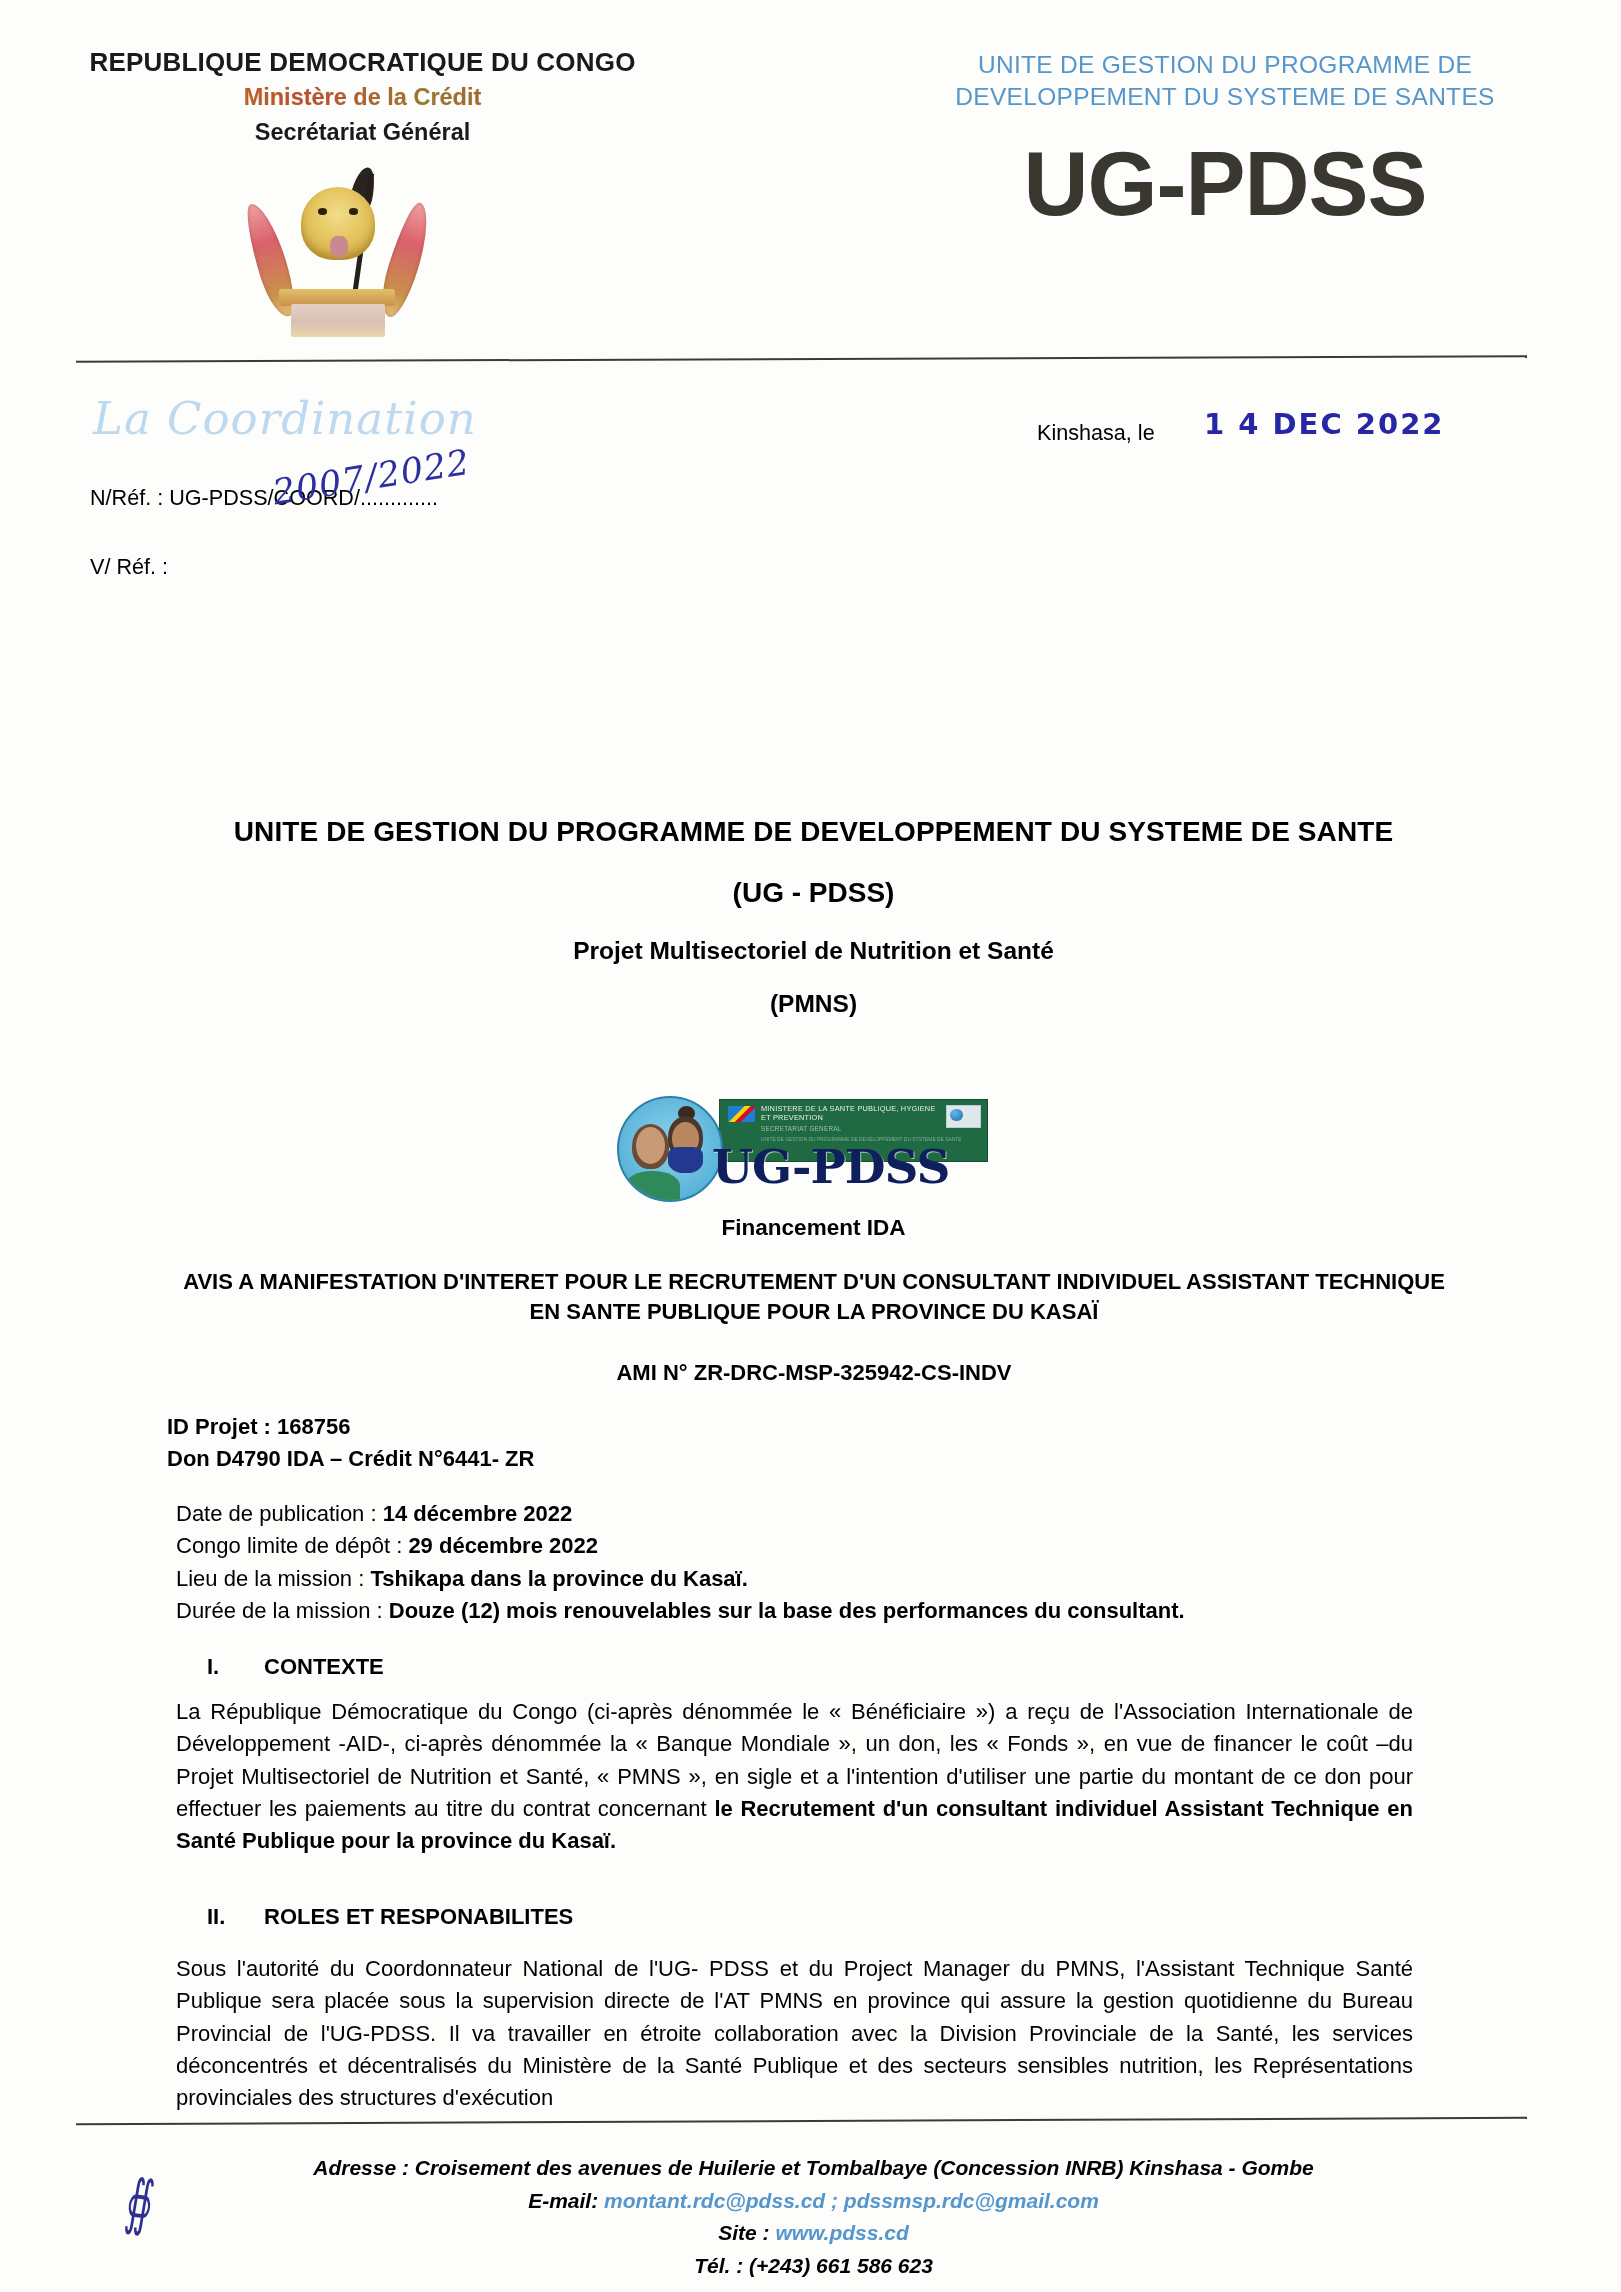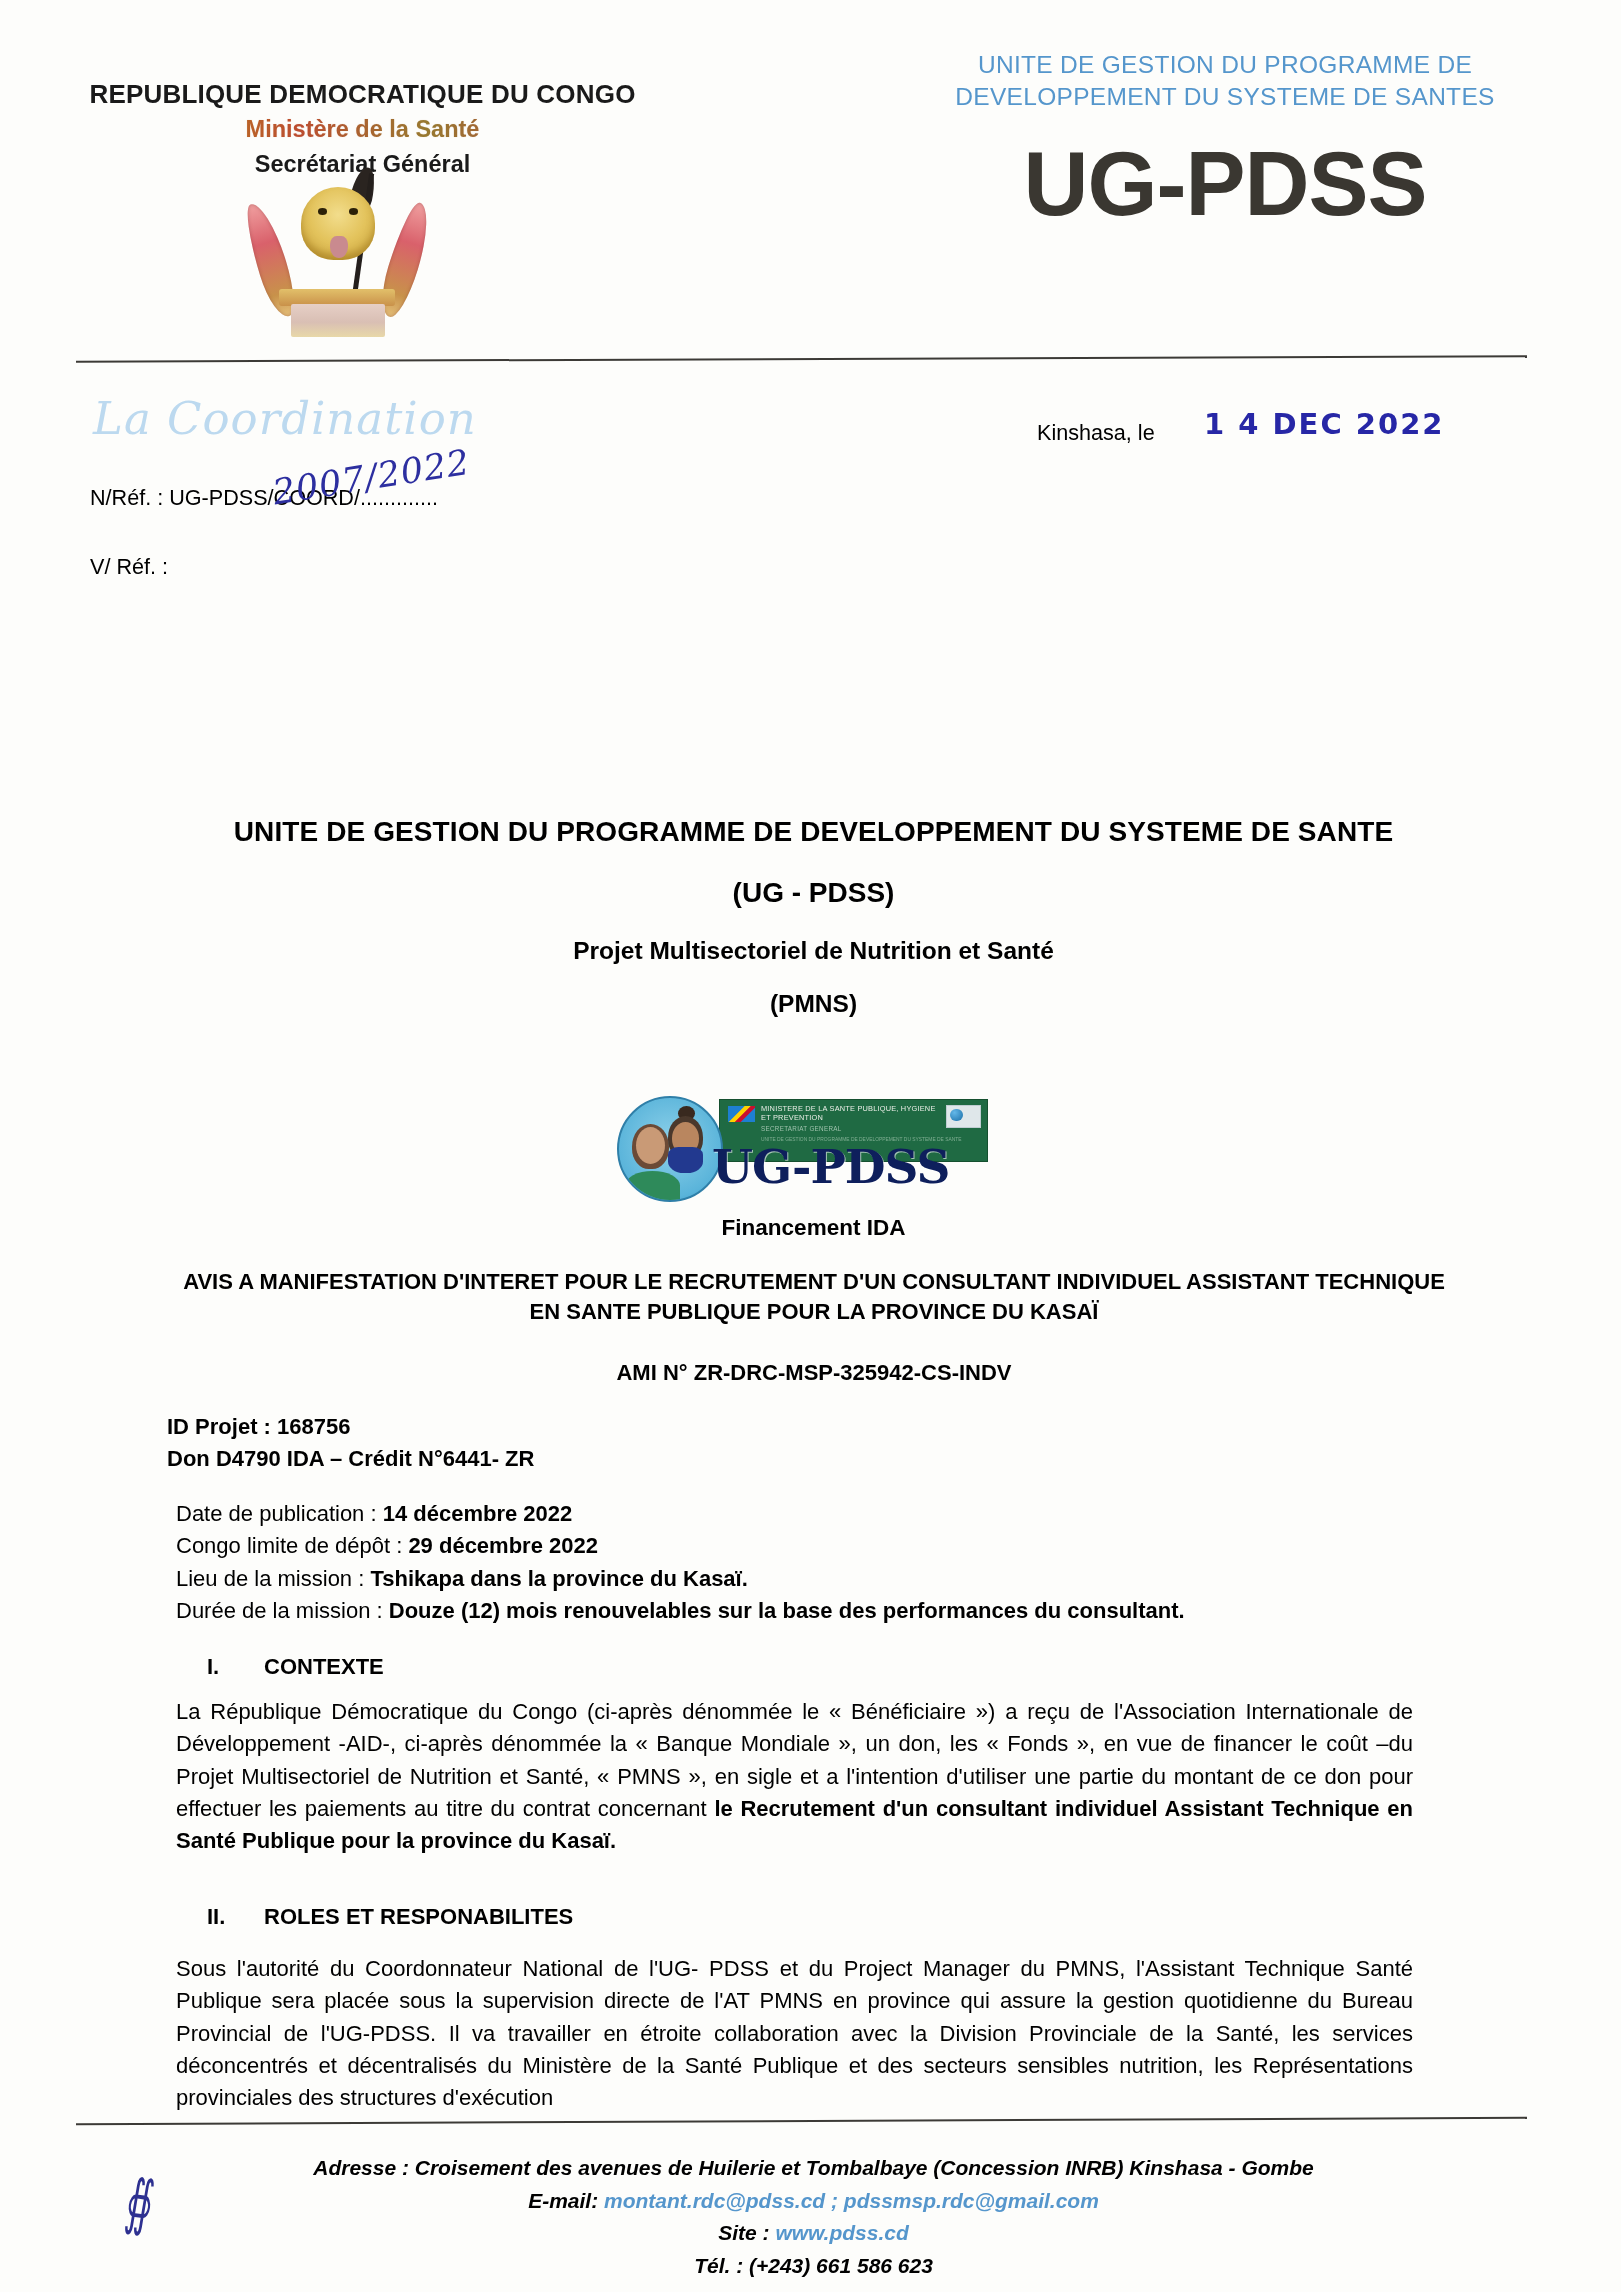--- a/index.html
+++ b/index.html
@@ -24,21 +24,20 @@
     top: 0; left: 0;
     width: 1621px;
     height: 365px;
   }
   .lh-left {
     position: absolute;
     left: 39px;
     top: 47px;
     width: 647px;
     text-align: center;
-    margin-top: 32px;
   }
   .lh-line1 {
     font-size: 26px;
     font-weight: bold;
     letter-spacing: 0.2px;
     color: #1a1a1a;
     white-space: nowrap;
   }
   .lh-line2 {
     font-size: 23.5px;
@@ -481,21 +480,21 @@
 </style>
 </head>
 <body>
 
 <div class="page">
 
   <div class="letterhead">
 
     <div class="lh-left">
       <div class="lh-line1">REPUBLIQUE DEMOCRATIQUE DU CONGO</div>
-      <div class="lh-line2">Ministère de la Santé</div>
+      <div class="lh-line2">Ministère de la Crédit</div>
       <div class="lh-line3">Secrétariat Général</div>
     </div>
 
     <div class="arms">
       <div class="tusk left"></div>
       <div class="tusk right"></div>
       <div class="spearhead"></div>
       <div class="spear"></div>
       <div class="head"></div>
       <div class="muzzle"></div>

